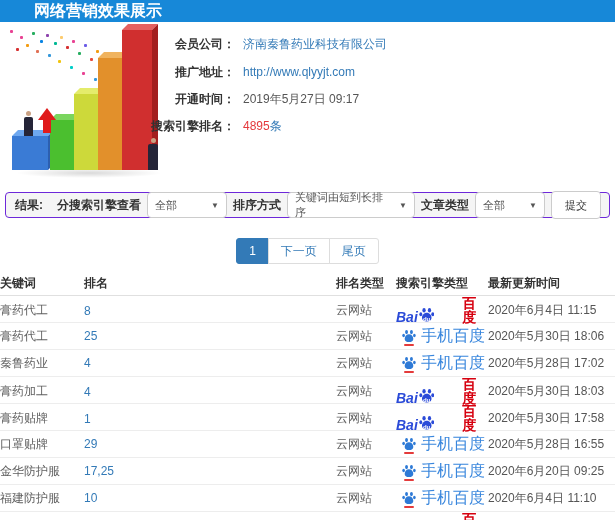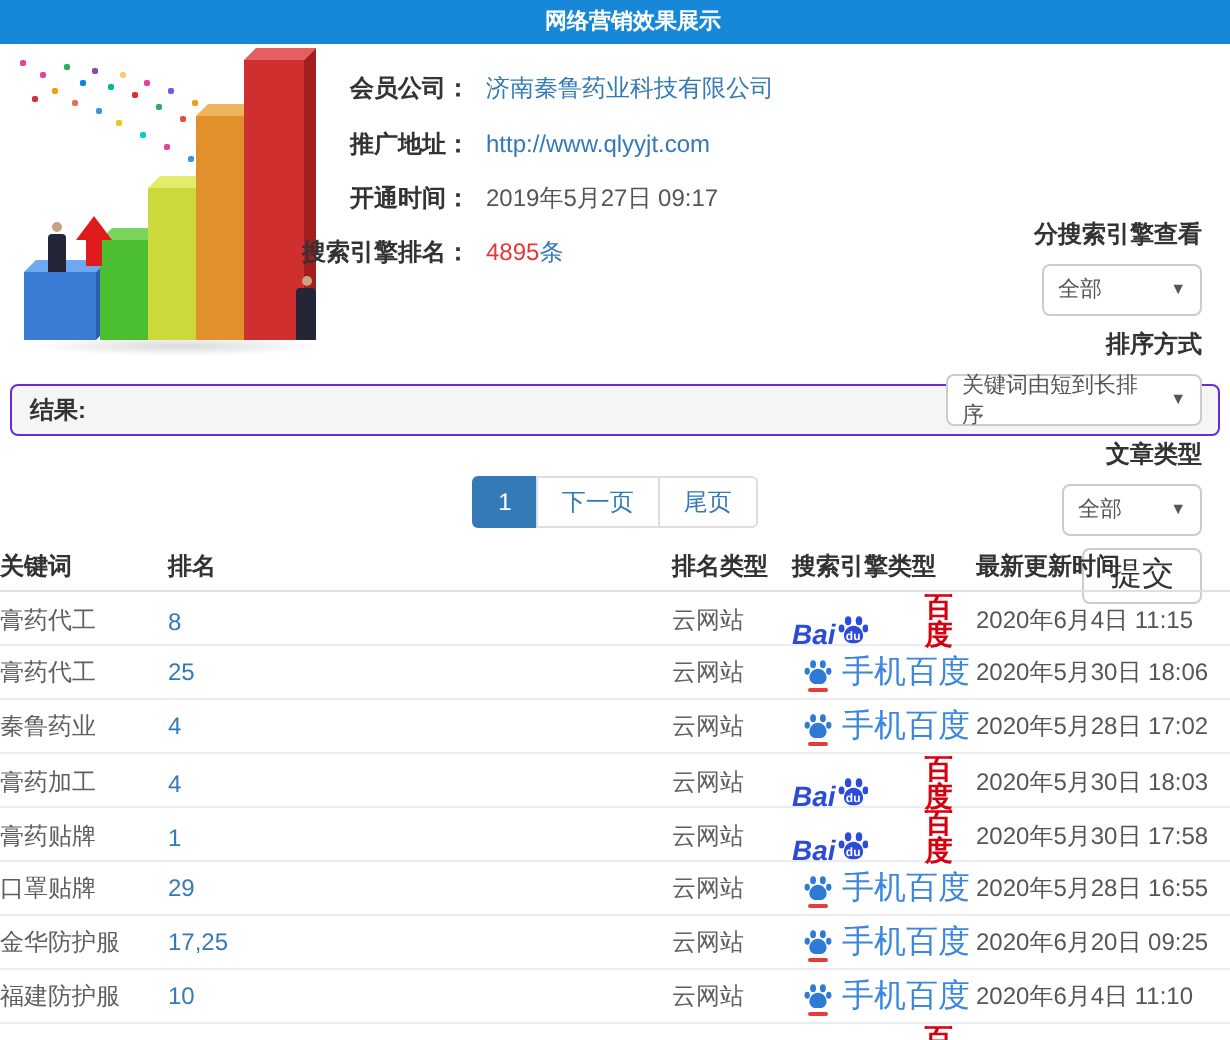--- a/index.html
+++ b/index.html
@@ -2,21 +2,21 @@
 <html><head>
 <meta charset="utf-8">
 <style>
   * { box-sizing: border-box; margin: 0; padding: 0; }
   html,body { width:615px; height:520px; overflow:hidden; }
   body { font-family:"Liberation Sans","DejaVu Sans",sans-serif; font-size:12px; color:#333; background:#fff; }
   #page { position:relative; width:615px; height:520px; background:#fff; overflow:hidden; }
 
   
   .topbar { position:absolute; top:0; left:0; width:100%; height:22px; background:#1788d8; color:#fff;
-            font-weight:bold; font-size:11px; line-height:22px; padding-left:18px;text-align:center; }
+            font-weight:bold; font-size:16px; line-height:22px; padding-left:34px; }
 
   
   .illus { position:absolute; left:8px; top:28px; width:160px; height:152px; }
   .illus .shadow { position:absolute; bottom:2px; left:8px; width:146px; height:10px;
                    background:radial-gradient(ellipse at center, rgba(0,0,0,.15), transparent 70%); }
   .bar { position:absolute; bottom:10px; }
   .bar::before { content:""; position:absolute; top:-6px; left:3px; width:100%; height:6px; transform:skewX(-45deg); }
   .bar::after  { content:""; position:absolute; top:-3px; right:-6px; width:6px; height:100%; transform:skewY(-45deg); }
   .bar-blue   { left:4px;   width:36px; height:34px;  background:#3a7bd5; }
   .bar-blue::before { background:#6ea8f0; } .bar-blue::after { background:#2c5fb0; }
@@ -51,28 +51,28 @@
   .info-row .val { margin-left:8px; }
   .val.link { color:#337ab7; }
   .val.plain { color:#555; }
   .rank-count { color:#e4393c; }
   .rank-unit { color:#337ab7; }
 
   
   .panel { position:absolute; left:5px; top:192px; width:605px; height:26px; background:#f5f5f5;
            border:1px solid #6d28d9; border-radius:4px; display:flex; align-items:center; }
   .panel .result-label { font-weight:bold; padding-left:9px; color:#333; }
-  .filter-group { margin-left:auto; display:flex; align-items:flex-end; gap:6px; padding-right:8px;flex-direction:column; }
+  .filter-group { margin-left:auto; display:flex; align-items:center; gap:6px; padding-right:8px; }
   .filter-group .flabel { font-weight:bold; white-space:nowrap; }
   .select { height:26px; background:#fff; border:1px solid #ccc; border-radius:4px; color:#555;
             display:flex; align-items:center; justify-content:space-between; padding:0 7px; font-size:11px; cursor:pointer; }
   .select .arrow-down { font-size:8px; color:#555; margin-left:6px; }
   .sel-engine { width:80px; } .sel-sort { width:128px; } .sel-article { width:70px; }
   .submit-btn { height:28px; padding:0 13px; background:#fff; border:1px solid #ccc; border-radius:4px;
-                color:#333; font-size:16px; cursor:pointer; }
+                color:#333; font-size:11px; cursor:pointer; }
 
   
   .pager { position:absolute; top:238px; left:0; width:100%; display:flex; justify-content:center; }
   .pager .pitem { height:26px; line-height:24px; padding:0 12px; border:1px solid #ddd; background:#fff;
                   color:#337ab7; margin-left:-1px; cursor:pointer; }
   .pager .pitem.first { border-radius:3px 0 0 3px; margin-left:0; }
   .pager .pitem.last { border-radius:0 3px 3px 0; }
   .pager .pitem.active { background:#337ab7; border-color:#337ab7; color:#fff; }
 
   

